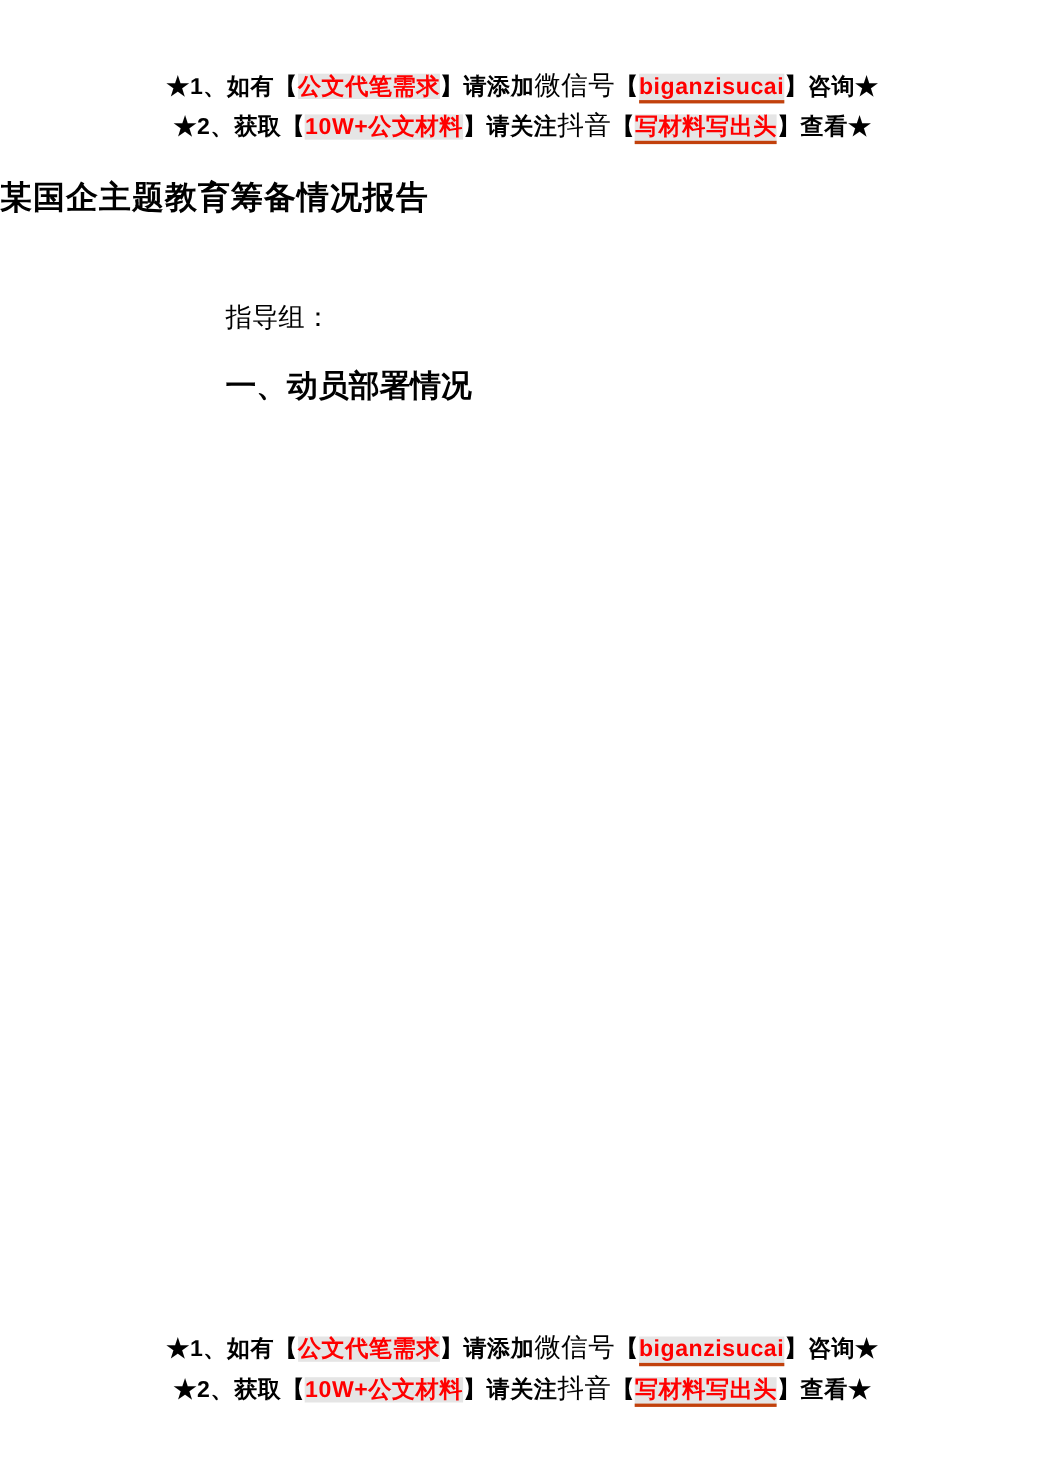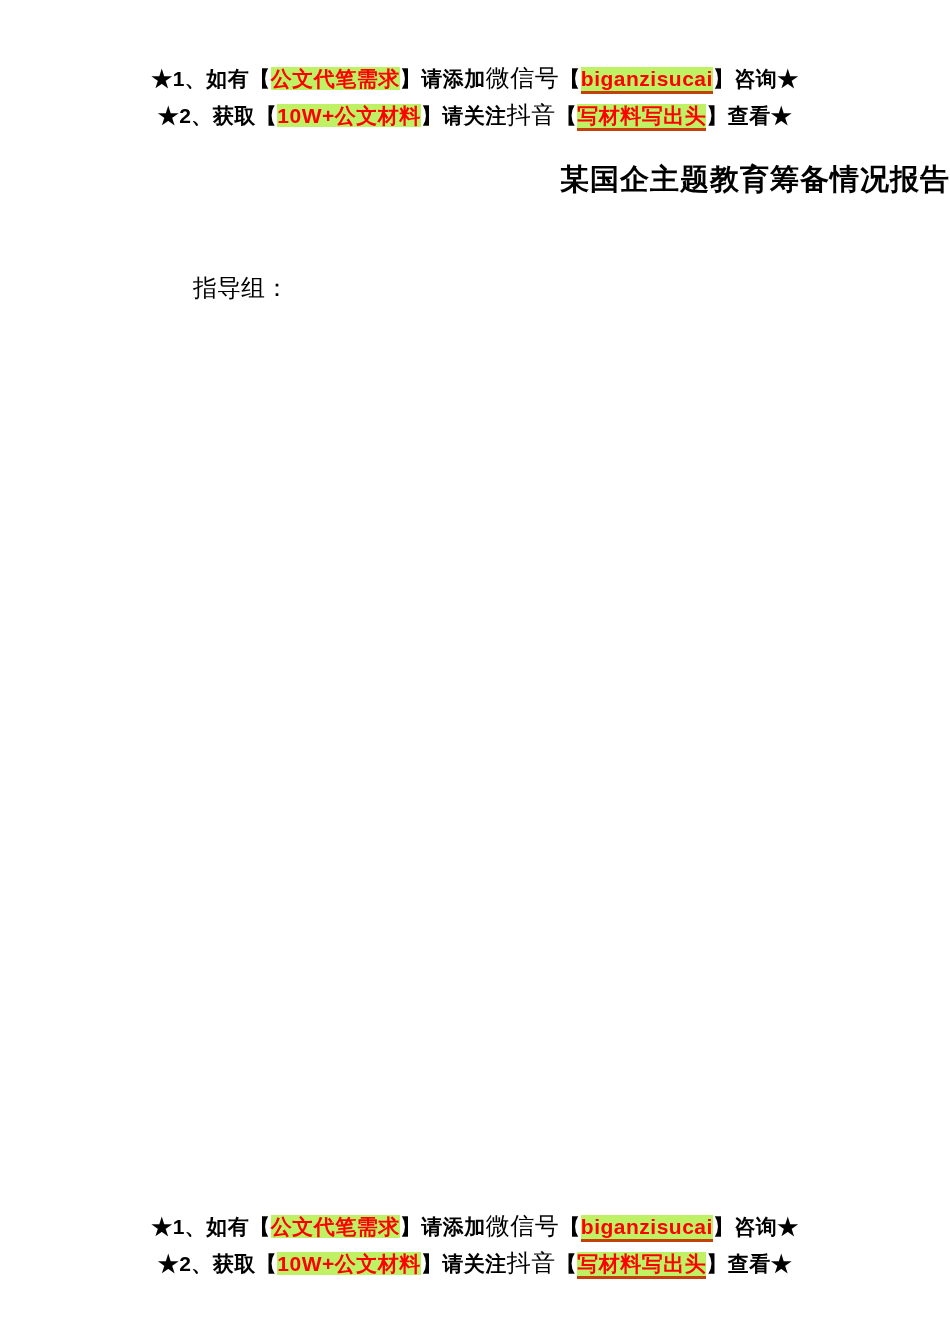--- a/index.html
+++ b/index.html
@@ -29,63 +29,64 @@
   }
   .promo.footer {
     position: absolute;
     left: 0;
     right: 0;
     bottom: 62px;
   }
   .seg { font-weight: 700; }
   .seg.regular { font-weight: 400; font-size: 24px; }
   .seg.red { color: #ff0000; }
-  .seg.hl { background: #bef264; }
+  .seg.hl { background: #e5e5e5; }
   .seg.u-black {
     text-decoration-thickness: 2px;
     text-underline-offset: 4px;
   }
   .seg.u-red {
     border-bottom: 3px solid #c2410c;
     padding-bottom: 1px;
   }
   
   .title {
     margin-top: 26px;
-    text-align: right;
+    text-align: left;
     font-size: 29px;
     font-weight: 700;
     letter-spacing: 1px;
   }
   
   .doc {
     width: 676px;
     margin: 62px auto 0 auto;
     font-size: 28px;
     line-height: 50px;
     text-align: justify;
     text-justify: inter-ideograph;
   }
   .para {
-    margin: 0;
+    margin: 12px;
     text-indent: 2em;
   }
   .para.heading { font-weight: 700; }
   .para .lead-bold { font-weight: 700; }
 </style>
 </head>
 <body>
 
 <div class="promo header">
   <div><span class="seg">★1、如有【</span><span class="seg red hl">公文代笔需求</span><span class="seg">】请</span><span class="seg u-black">添加</span><span class="seg regular">微信号</span><span class="seg">【</span><span class="seg red hl u-red">biganzisucai</span><span class="seg">】咨询★</span></div>
   <div><span class="seg">★2、获取【</span><span class="seg red hl">10W+公文材料</span><span class="seg">】请</span><span class="seg u-black">关注</span><span class="seg regular">抖音</span><span class="seg">【</span><span class="seg red hl u-red">写材料写出头</span><span class="seg">】查看★</span></div>
 </div>
 
 <h1 class="title">某国企主题教育筹备情况报告</h1>
 
 <div class="doc">
     <p class="para"><span class="seg regular">指导组：</span></p>
+    <p class="para heading"><span class="seg lead-bold">一、动员部署情况</span></p>
   </div>
 
 <div class="promo footer">
   <div><span class="seg">★1、如有【</span><span class="seg red hl">公文代笔需求</span><span class="seg">】请</span><span class="seg u-black">添加</span><span class="seg regular">微信号</span><span class="seg">【</span><span class="seg red hl u-red">biganzisucai</span><span class="seg">】咨询★</span></div>
   <div><span class="seg">★2、获取【</span><span class="seg red hl">10W+公文材料</span><span class="seg">】请</span><span class="seg u-black">关注</span><span class="seg regular">抖音</span><span class="seg">【</span><span class="seg red hl u-red">写材料写出头</span><span class="seg">】查看★</span></div>
 </div>
 
 </body></html>

